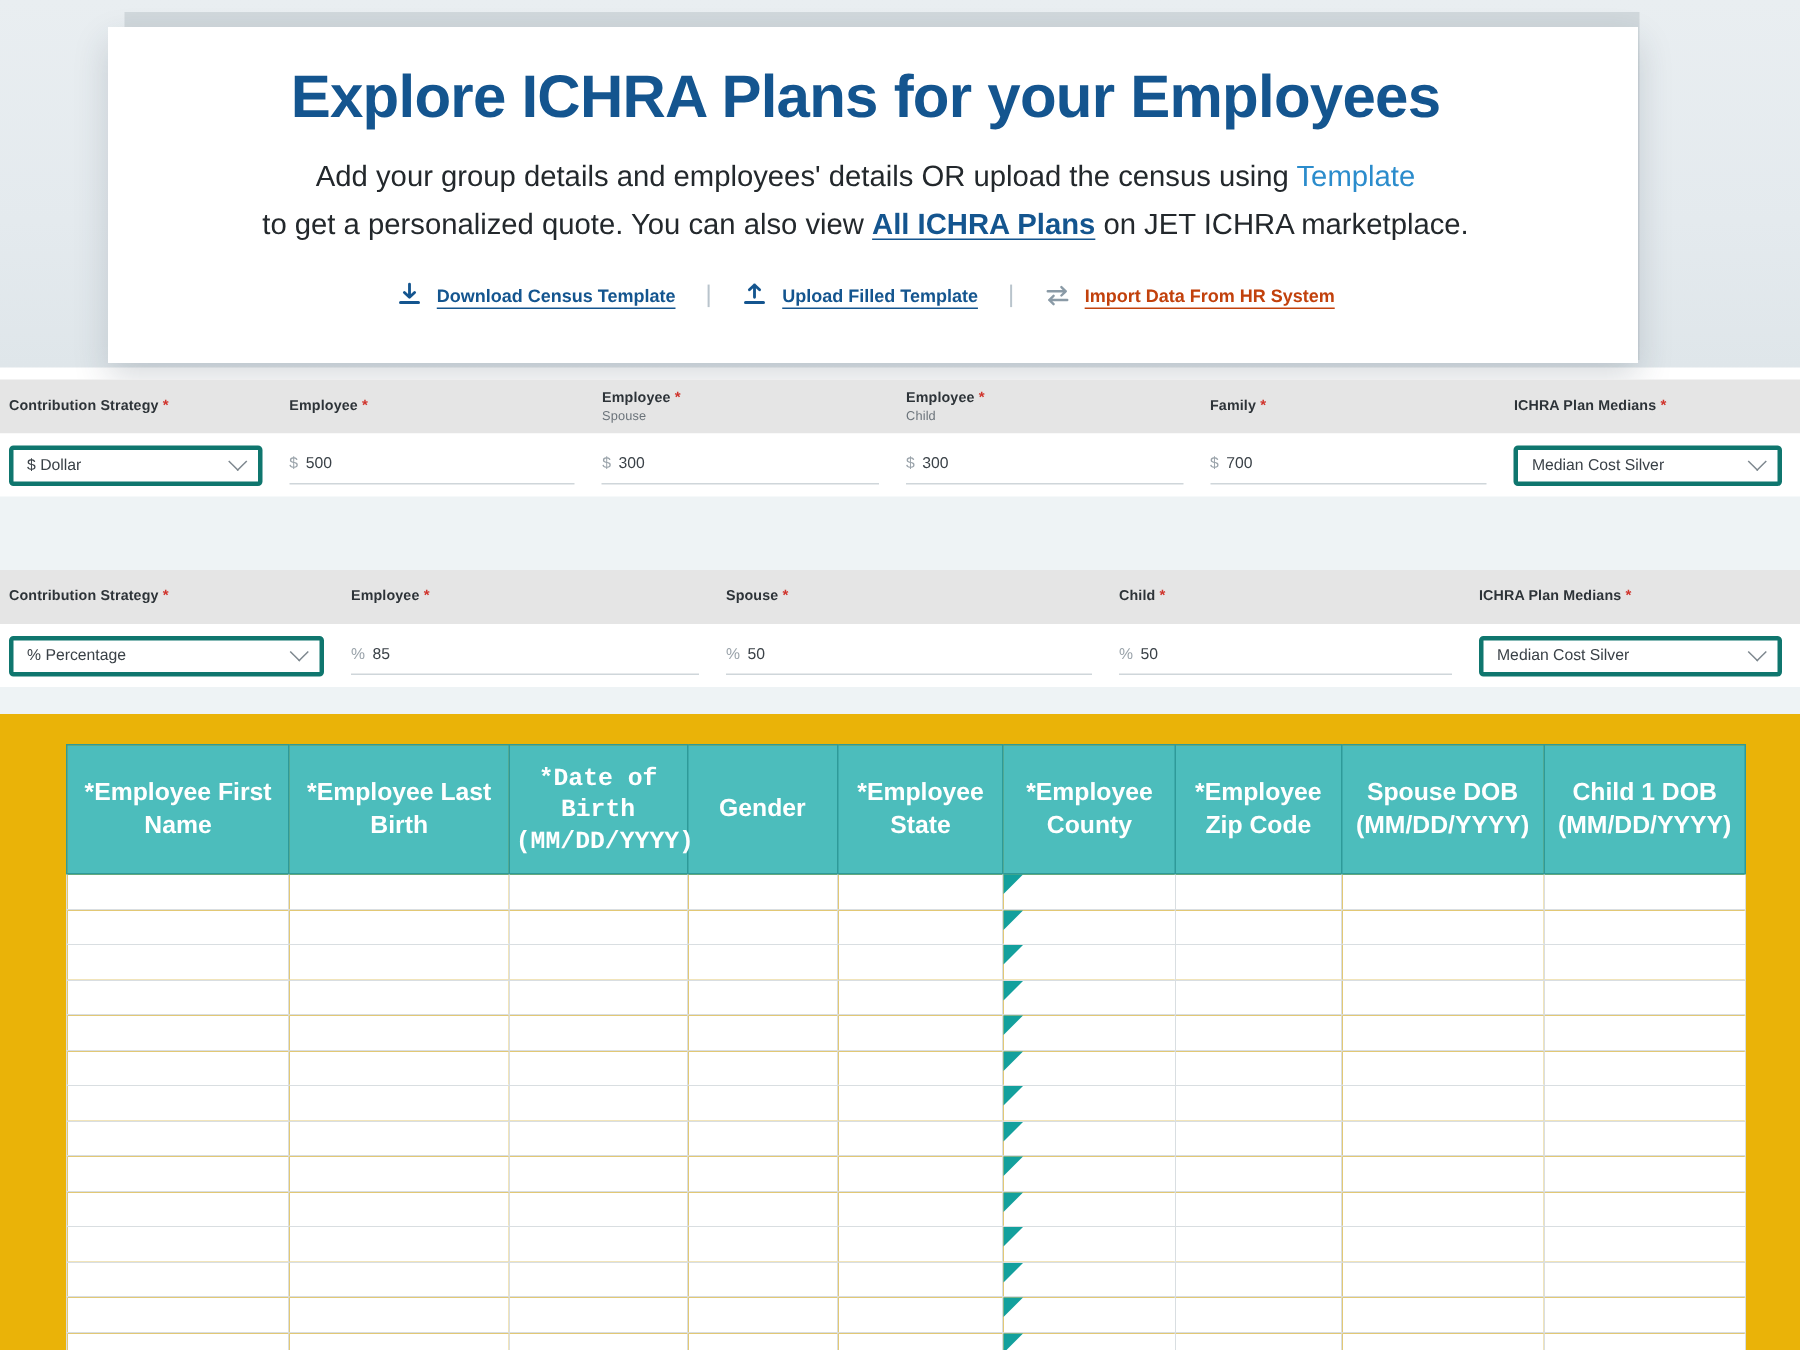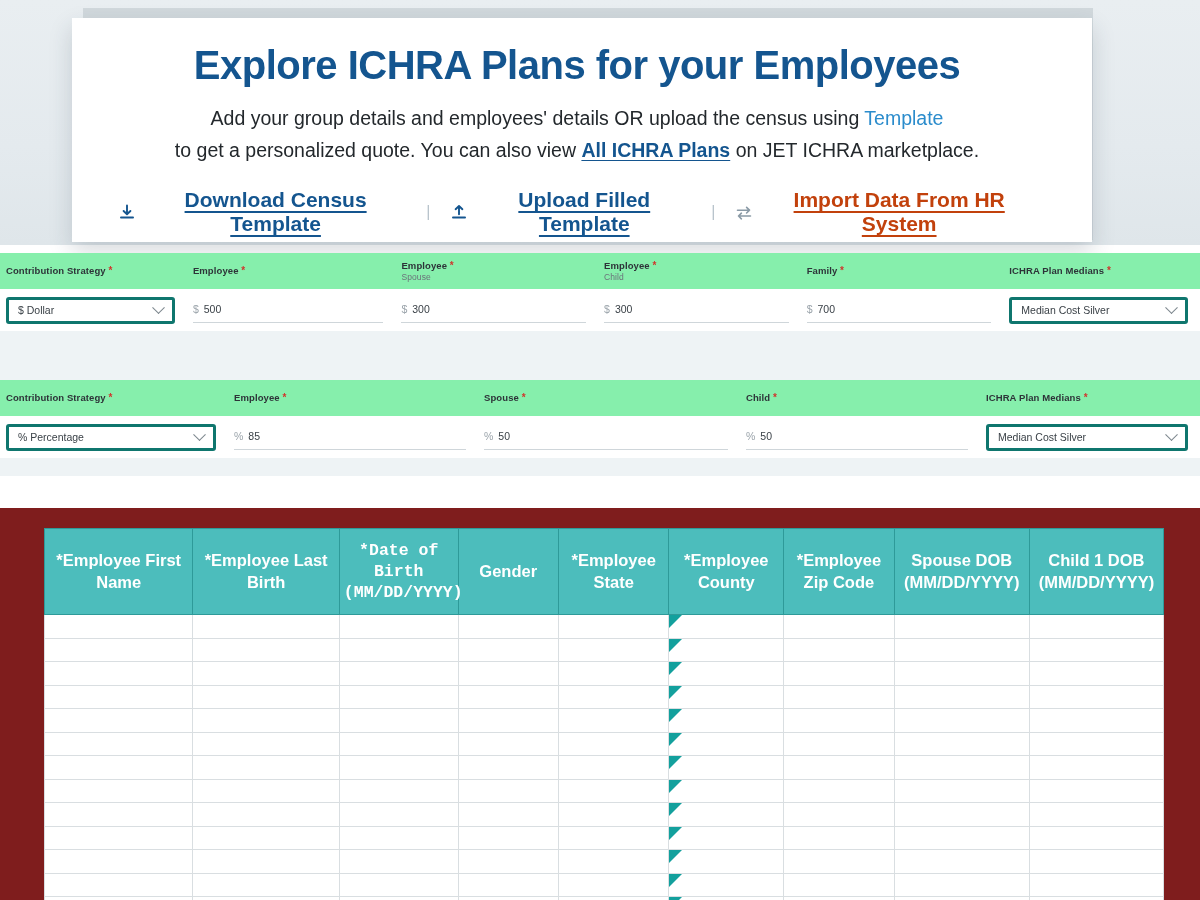--- a/index.html
+++ b/index.html
@@ -64,21 +64,21 @@
     margin-top: 22px;
     display: flex;
     align-items: center;
     justify-content: center;
     gap: 0px;
   }
   .hero-action {
     display: inline-flex;
     align-items: center;
     gap: 9px;
-    font-size: 21px;
+    font-size: 12px;
     font-weight: 700;
     color: #14558f;
     text-decoration: underline;
     text-underline-offset: 4px;
     cursor: pointer;
     padding: 0 16px;
   }
   .hero-action.muted { color: #c2410c; font-weight: 600; }
   .hero-sep {
     color: #b9c4cc;
@@ -93,21 +93,21 @@
     left: 0; right: 0;
     background: #ffffff;
   }
   .strip-1 { top: 253px; height: 78px; }
   .strip-gap { position:absolute; left:0; right:0; top:331px; height:49px; background:#eef3f5; }
   .strip-2 { top: 380px; height: 78px; }
   .strip-gap2 { position:absolute; left:0; right:0; top:458px; height:18px; background:#eef3f5; }
 
   .labelrow {
     height: 36px;
-    background: #86efac;
+    background: #e5e5e5;
     display: flex;
     align-items: center;
   }
   .lbl {
     font-size: 9.5px;
     font-weight: 700;
     color: #2d3338;
     padding-left: 6px;
     letter-spacing: .1px;
     line-height: 1.15;
@@ -150,23 +150,22 @@
     width: 9px; height: 9px;
     border-right: 1.4px solid #7d878e;
     border-bottom: 1.4px solid #7d878e;
     transform: rotate(45deg) translate(-2px,-2px);
   }
 
   
   .tablewrap {
     position: absolute;
     left: 0; top: 476px; right: 0; bottom: 0;
-    background: #7f1d1d;
+    background: #eab308;
     padding: 20px 36px 0 44px;
-    margin-top: 32px;
   }
   table.census {
     border-collapse: collapse;
     width: 1120px;
     table-layout: fixed;
   }
   table.census th {
     background: #4cbdbc;
     color: #ffffff;
     font-size: 16.5px;

